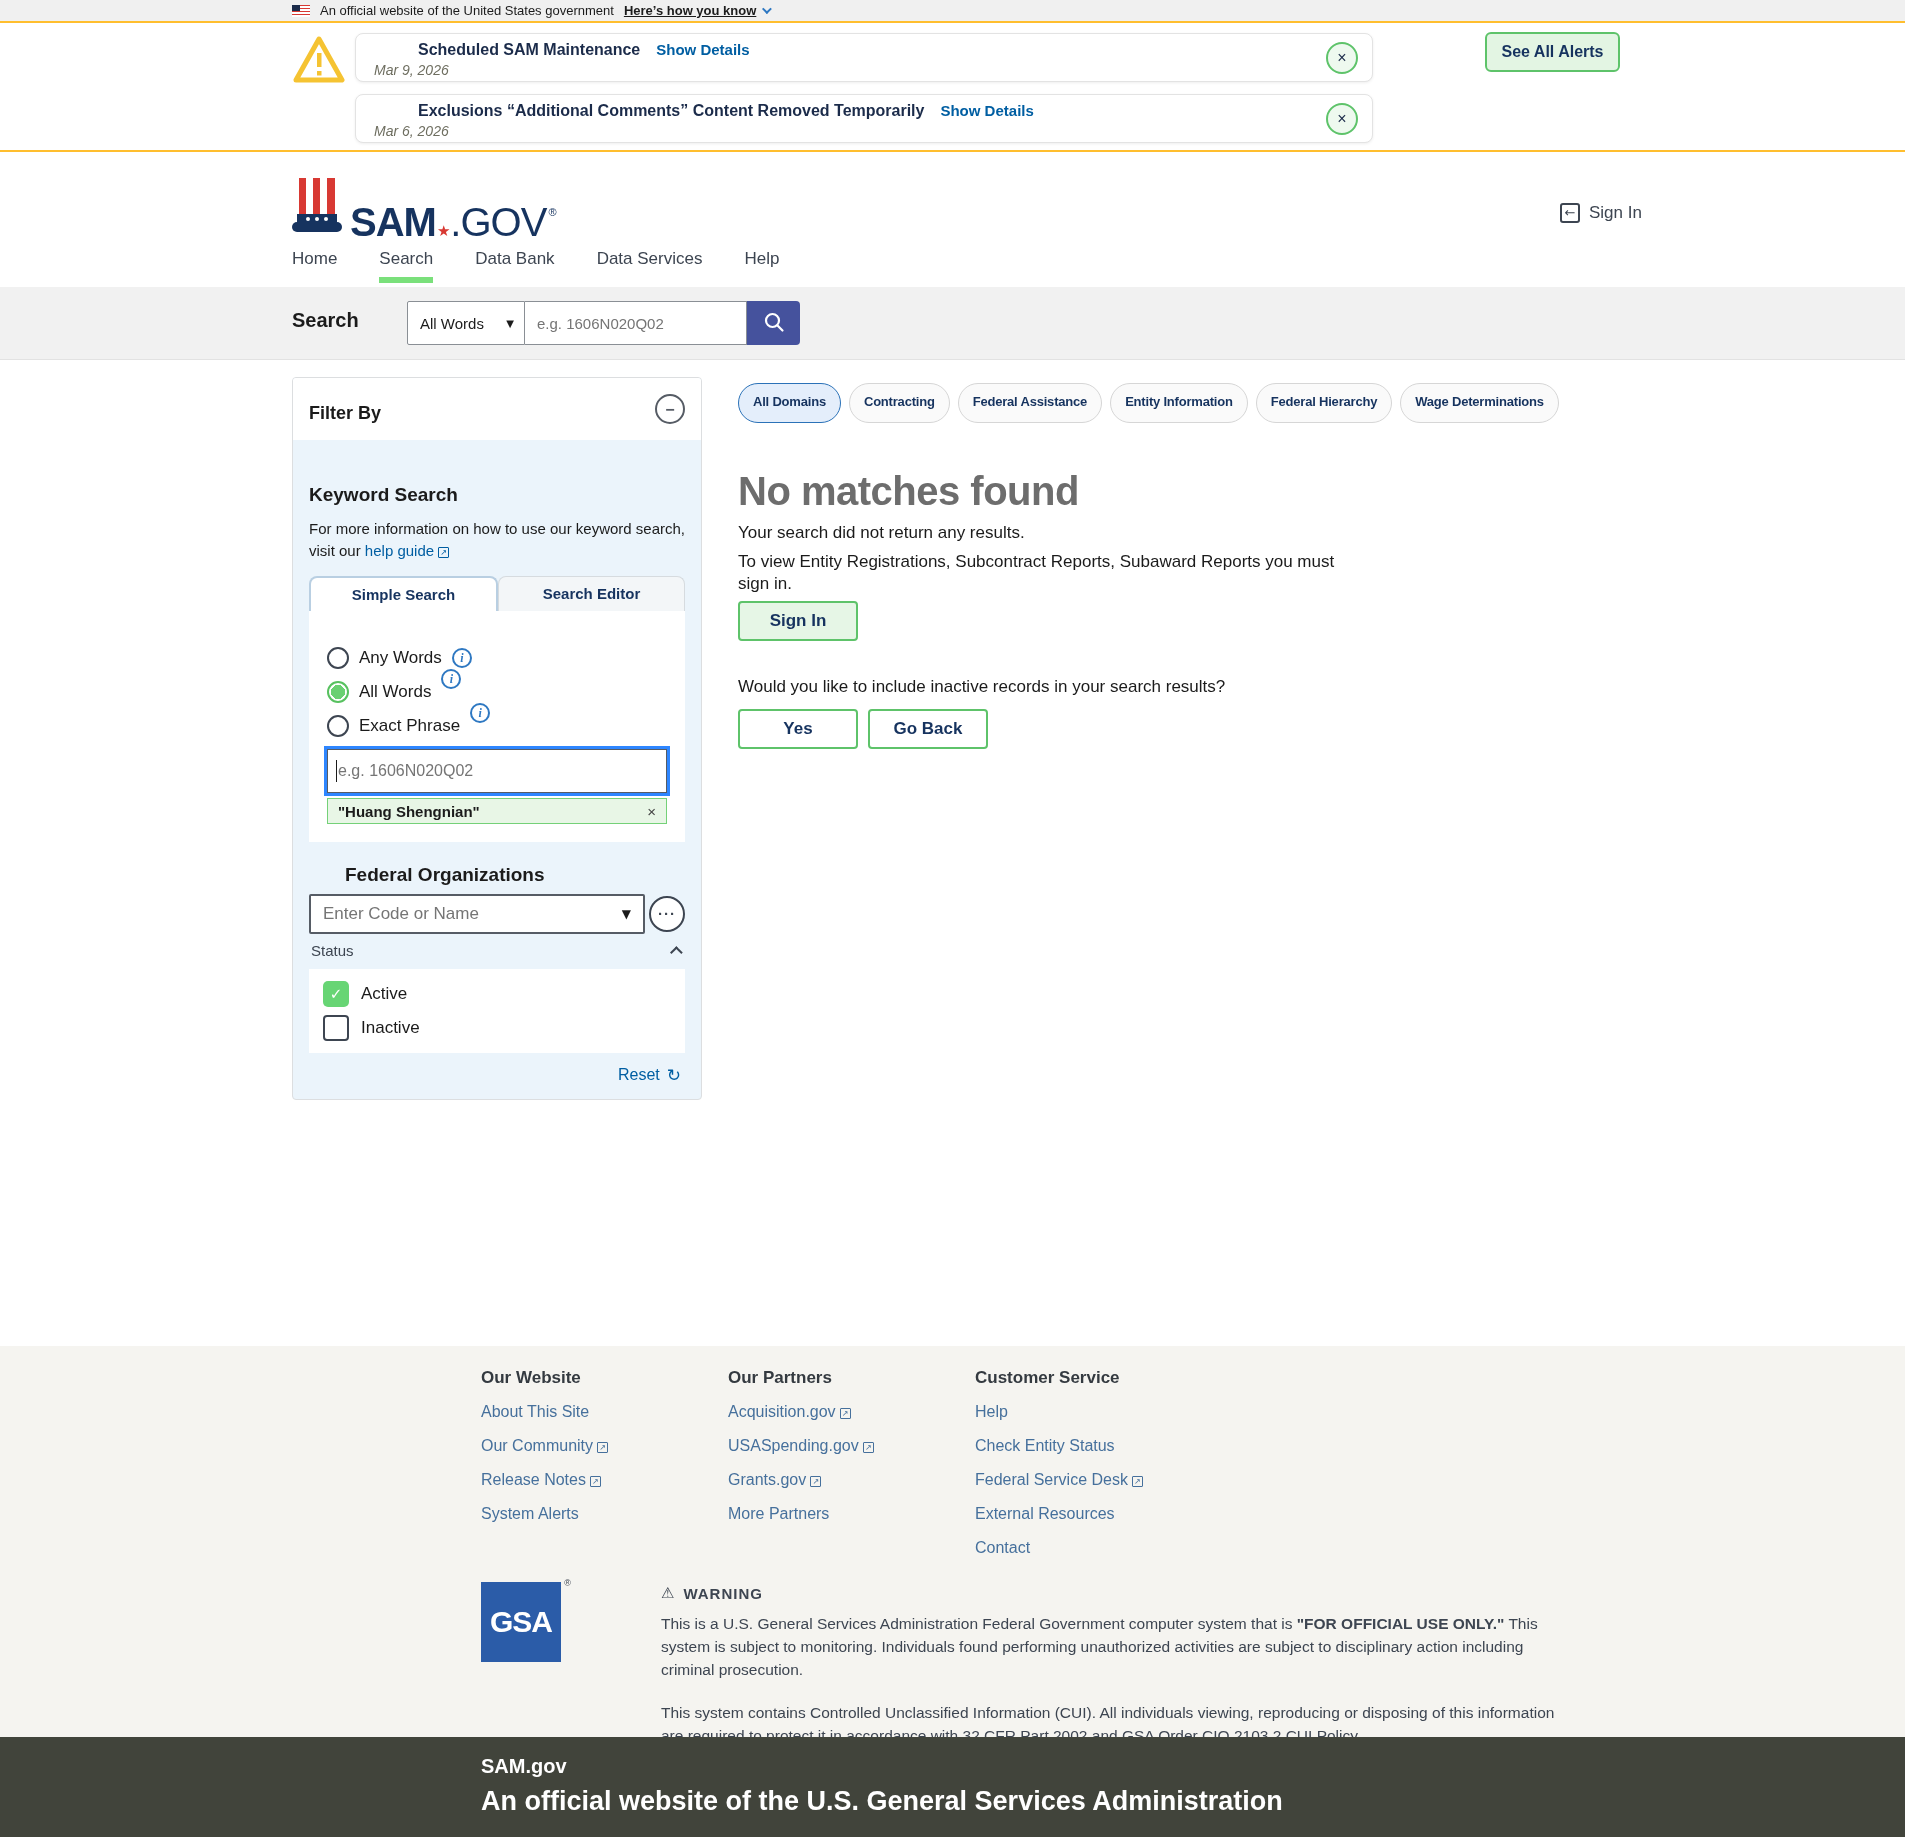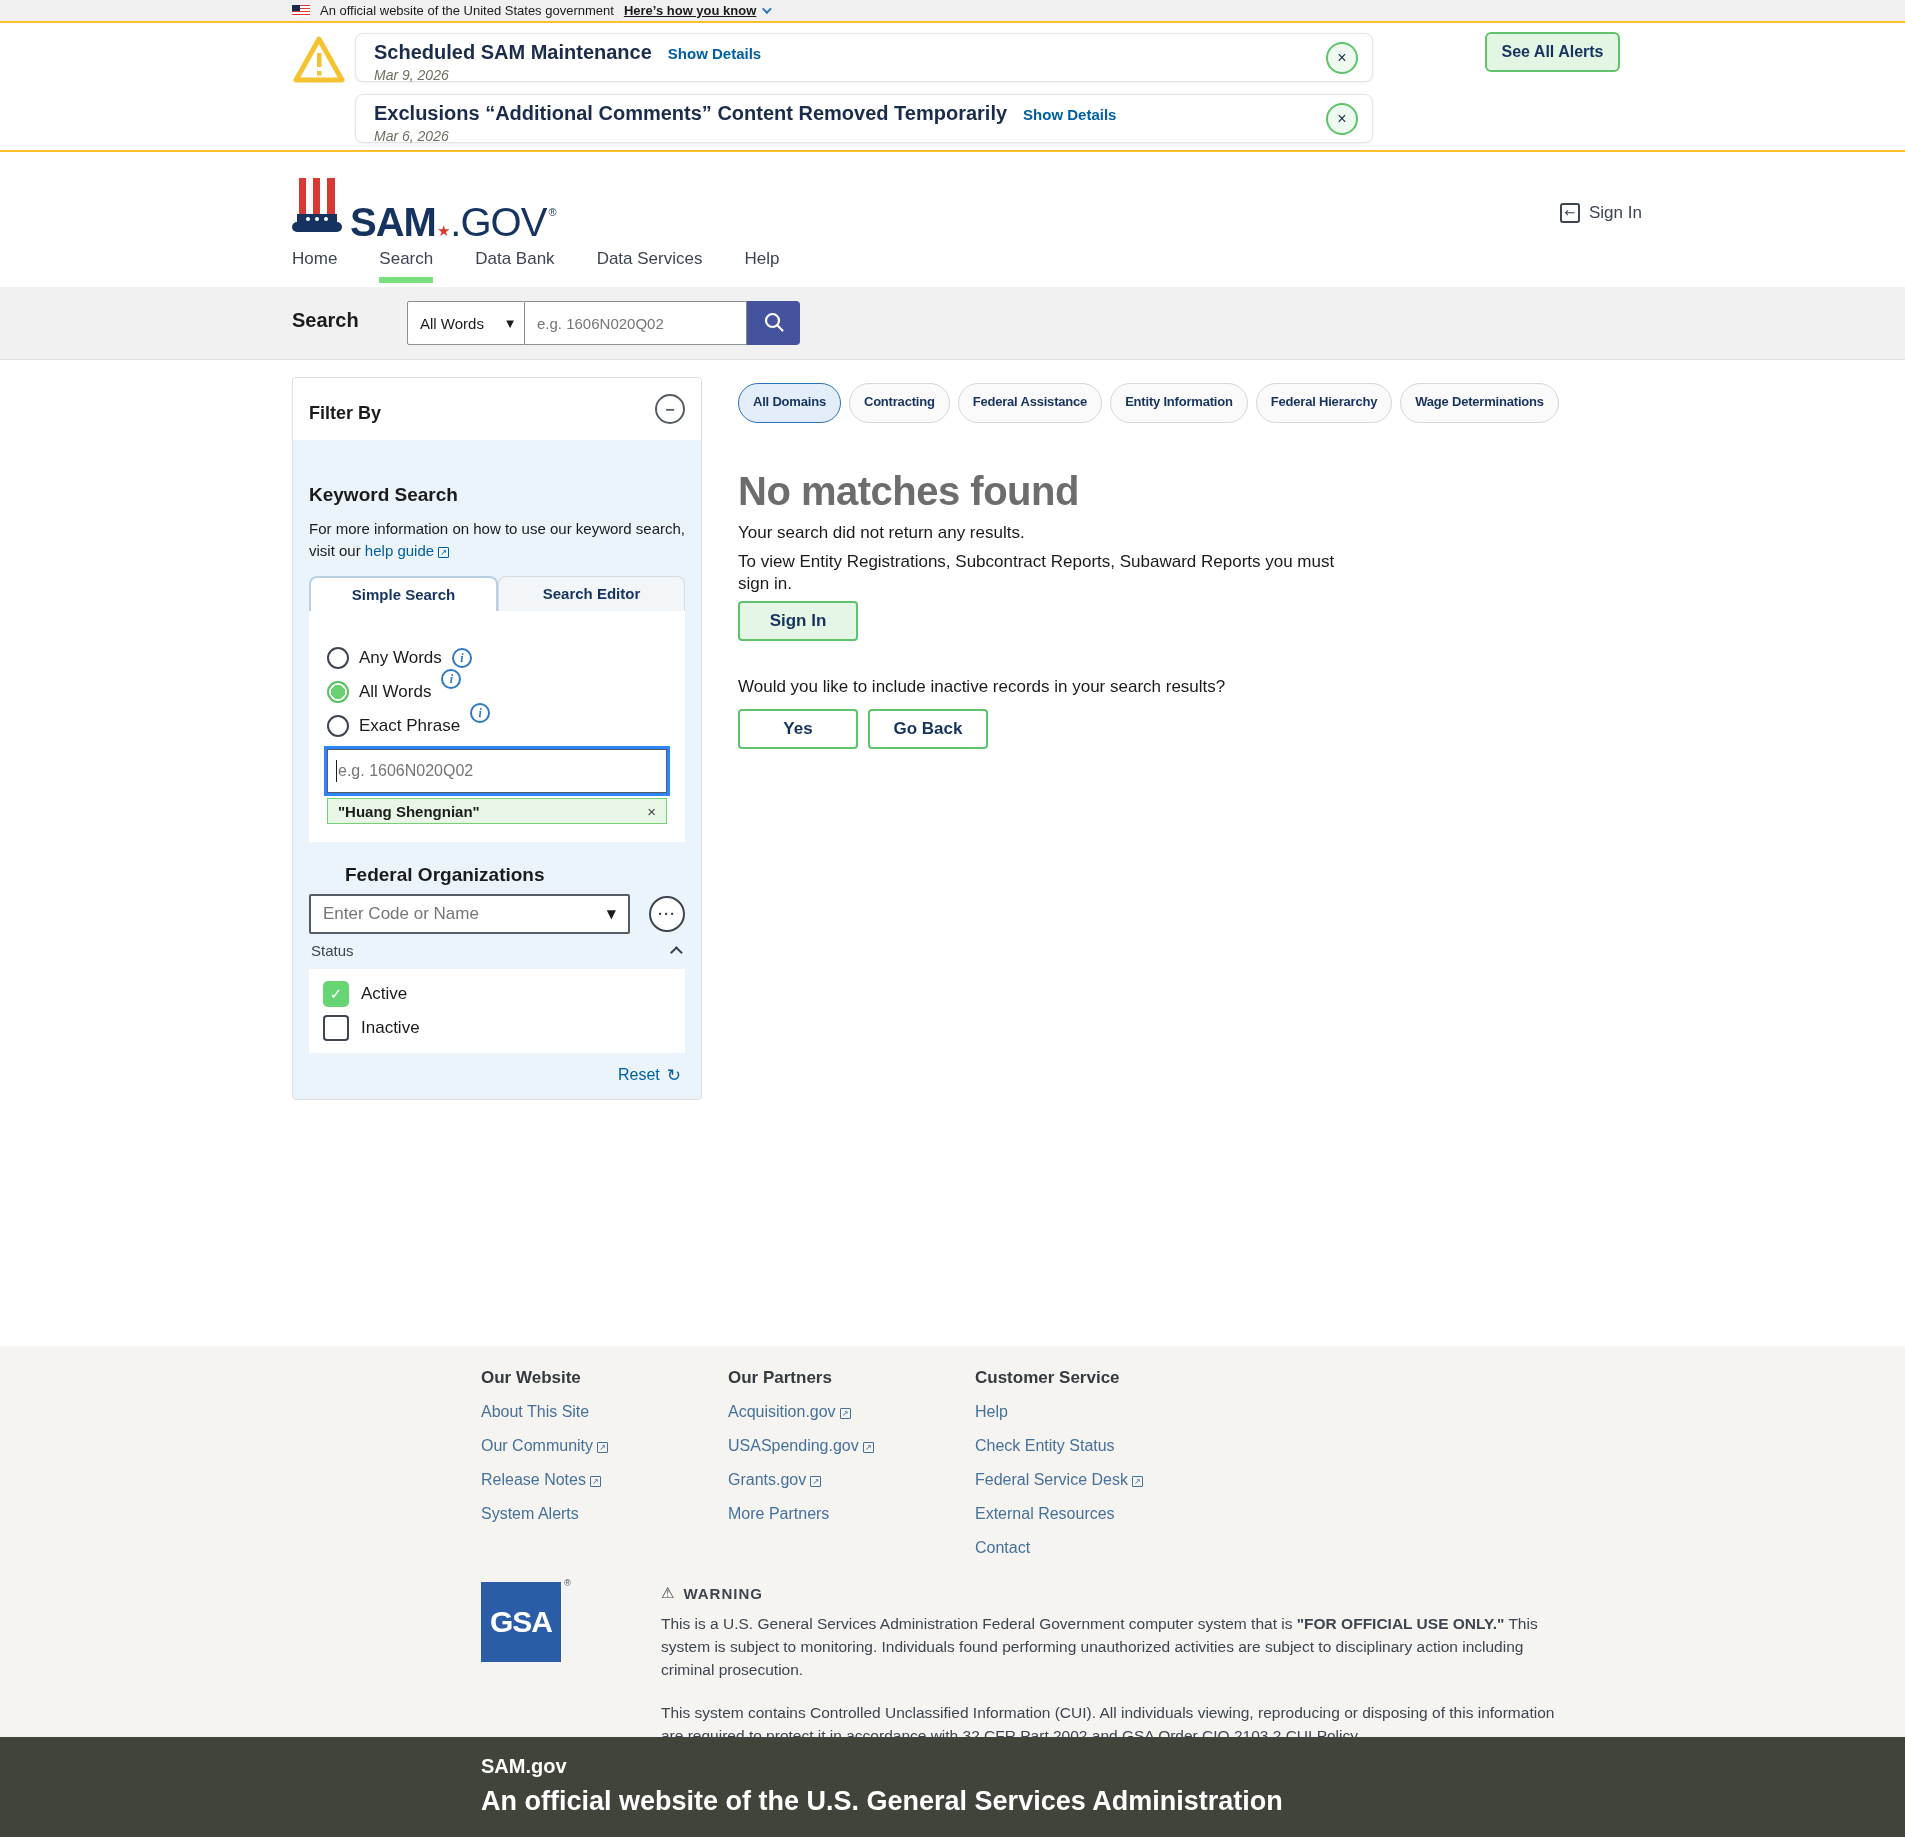--- a/index.html
+++ b/index.html
@@ -29,21 +29,21 @@
   .alerts-band { position:absolute; top:25px; left:0; width:100%; height:127px; background:#fff; border-bottom:2px solid #ffbe2e; }
   .warn-tri { position:absolute; left:293px; top:9px; }
   .alert-card {
     position:absolute; left:355px; width:1018px; height:49px;
     background:#fff; border:1px solid #e3e3e3; border-radius:8px;
     box-shadow:0 1px 3px rgba(0,0,0,.07);
     padding:7px 50px 0 18px;
   }
   .alert-card.c1 { top:8px; } .alert-card.c2 { top:69px; }
   .alert-title-row { display:flex; gap:16px; align-items:baseline; }
-  .alert-title { font-weight:700; font-size:20px; color:#1b2b4a; }
+  .alert-title { font-weight:700; font-size:16px; color:#1b2b4a;margin-left:44px; }
   .show-details { font-weight:700; font-size:15px; color:#005ea2; cursor:pointer; }
   .alert-date { font-style:italic; font-size:14px; color:#6e6e60; margin-top:3px; }
   .alert-close {
     position:absolute; right:14px; top:50%; transform:translateY(-50%);
     width:32px; height:32px; border-radius:50%; border:2px solid #5ec36a; background:#eef9ef;
     color:#1b2b4a; font-size:16px; line-height:28px; text-align:center; cursor:pointer; font-weight:400;
   }
   .see-all-btn {
     position:absolute; left:1485px; top:7px; width:135px; height:40px;
     background:#e3f5e3; border:2px solid #5ec36a; border-radius:6px;
@@ -123,21 +123,21 @@
     padding:0 10px; font-size:16px; font-family:inherit; background:#fff;
   }
   .kw-caret { position:absolute; left:9px; top:11px; width:1px; height:22px; background:#1b1b1b; }
   .chip {
     margin-top:5px; height:26px; background:#e8f6e6; border:1px solid #74d178;
     display:flex; align-items:center; justify-content:space-between; padding:0 10px;
     font-size:15px; font-weight:700; color:#1b1b1b;
   }
   .chip-x { font-weight:400; color:#444; cursor:pointer; font-size:15px; }
   .fo-heading { margin-top:22px;margin-left:36px; }
-  .fo-row { margin-top:8px; display:flex; align-items:center; gap:19px; }
+  .fo-row { margin-top:8px; display:flex; align-items:center; gap:4px; }
   .fo-select {
     flex:1; height:40px; background:#fff; border:2px solid #565c65; border-radius:2px;
     display:flex; align-items:center; justify-content:space-between; padding:0 12px;
     font-size:17px; color:#757575; cursor:pointer;
   }
   .fo-select .caret { font-size:12px; }
   .ellipsis-btn { width:36px; height:36px; border-radius:50%; border:2px solid #3d4551; background:#fff; font-weight:700; font-size:15px; color:#3d4551; letter-spacing:1px; line-height:30px; text-align:center; cursor:pointer; flex:0 0 auto; }
   .status-row { margin-top:8px; display:flex; align-items:center; justify-content:space-between; padding:0 2px; }
   .status-label { font-size:15px; color:#3d4551; }
   .chev-up { width:9px; height:9px; border-left:2px solid #3d4551; border-top:2px solid #3d4551; transform:rotate(45deg) translateY(3px); cursor:pointer; }

